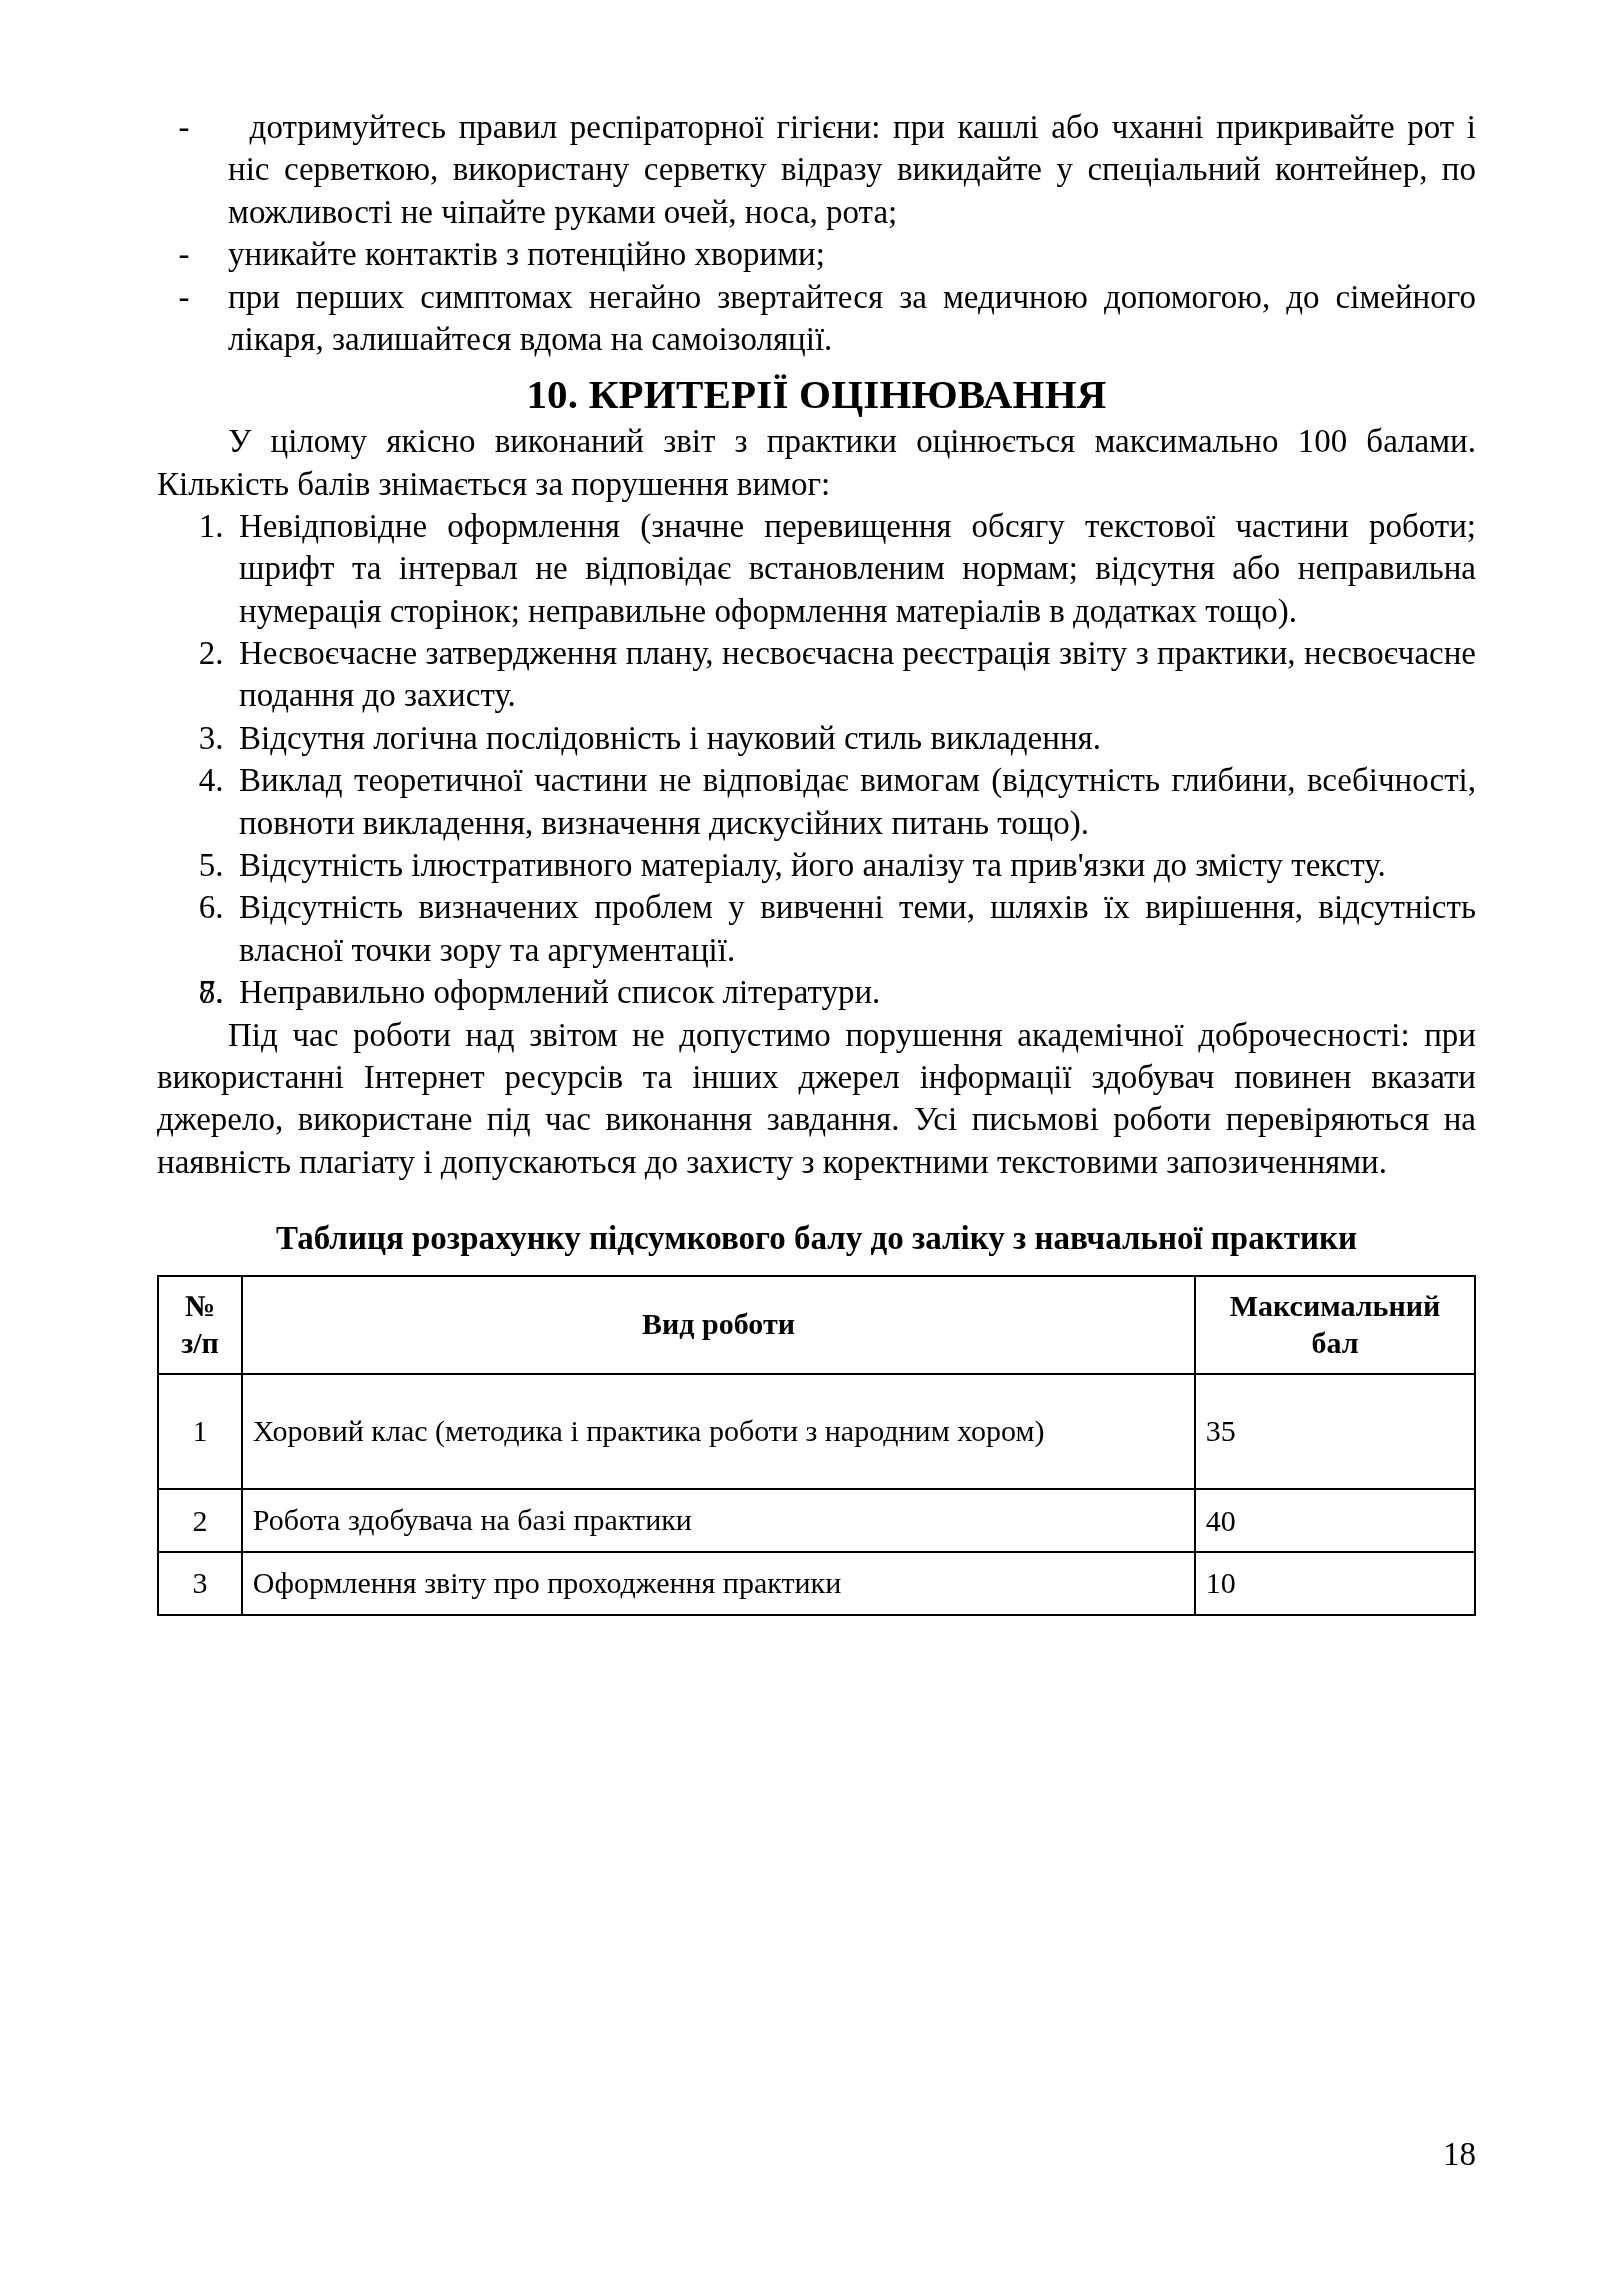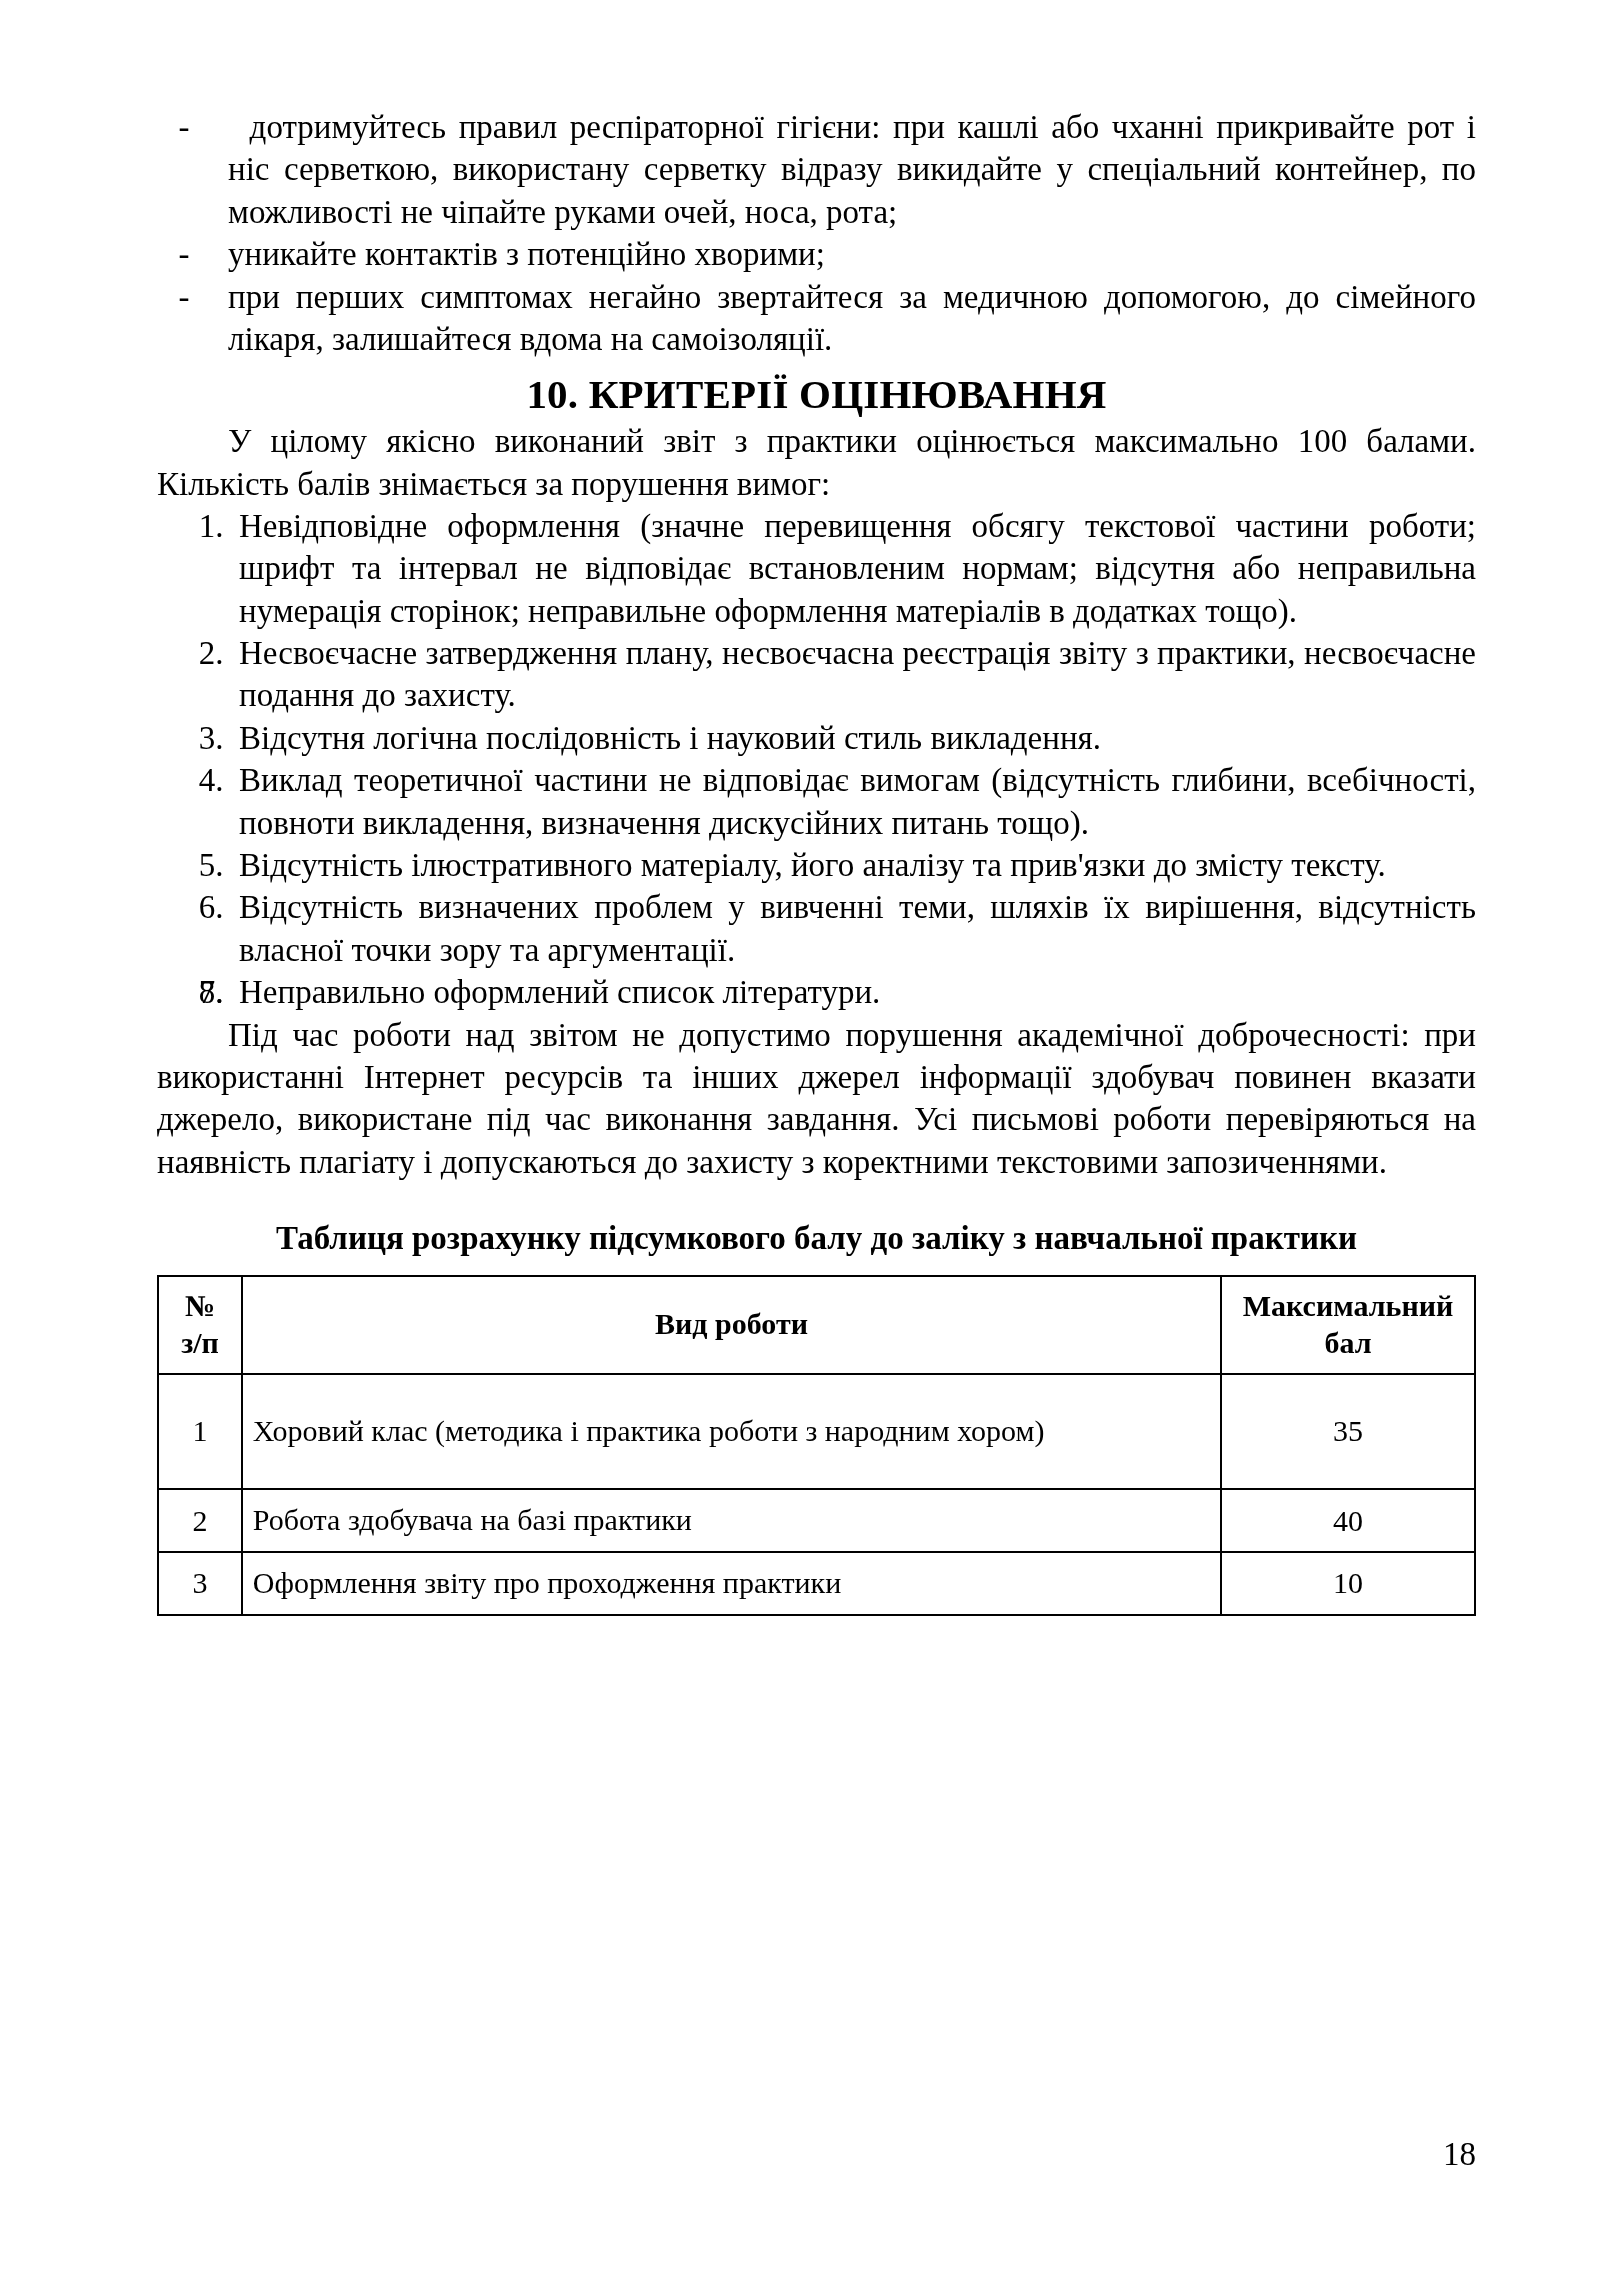--- a/index.html
+++ b/index.html
@@ -117,25 +117,25 @@
     vertical-align: middle;
   }
   table.score-table th {
     font-weight: bold;
     text-align: center;
     line-height: 1.22;
     height: 84px;
   }
   .col-num   { width: 84px; }
   .col-work  { width: auto; }
-  .col-score { width: 254px; }
+  .col-score { width: 280px; }
 
   td.cell-num   { text-align: center; }
   td.cell-work  { text-align: left; line-height: 1.42; }
-  td.cell-score { text-align: center; }
+  td.cell-score { }
 
   tr.row-tall td { height: 102px; }
   tr.row-short td { height: 49px; }
 
   
   .page-number {
     position: absolute;
     right: 145px;
     bottom: 120px;
     font-size: 33px;

